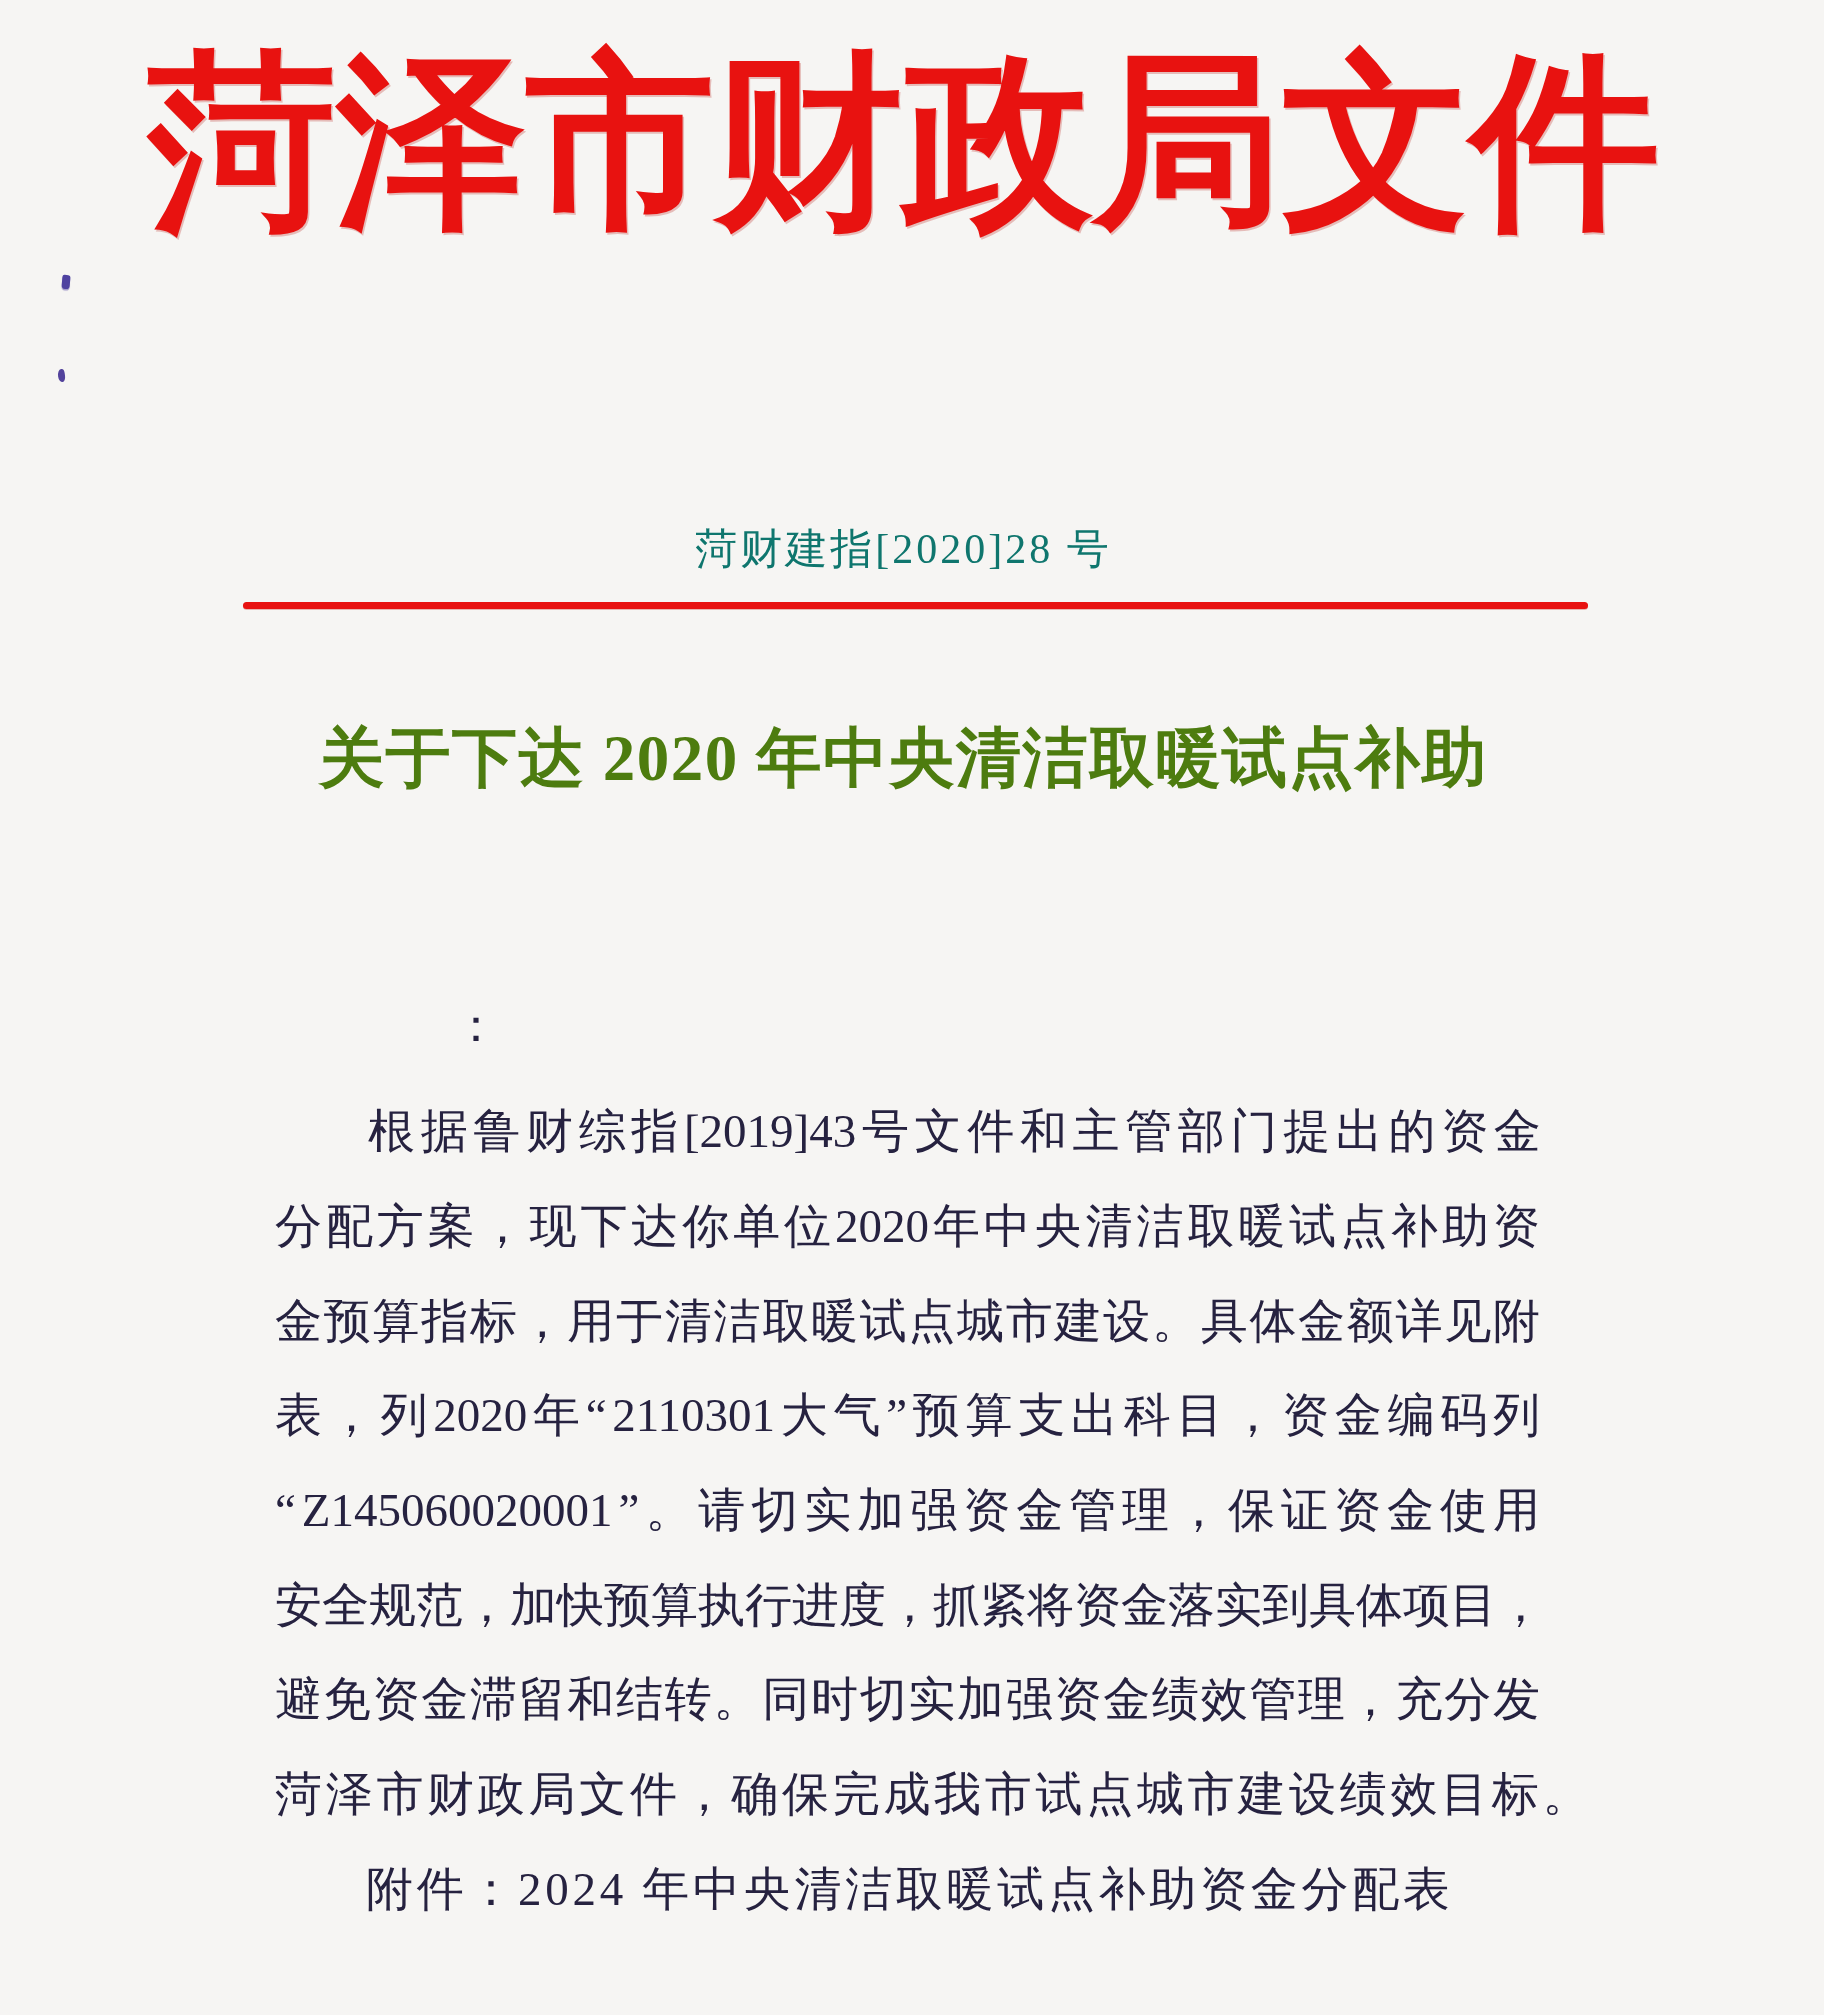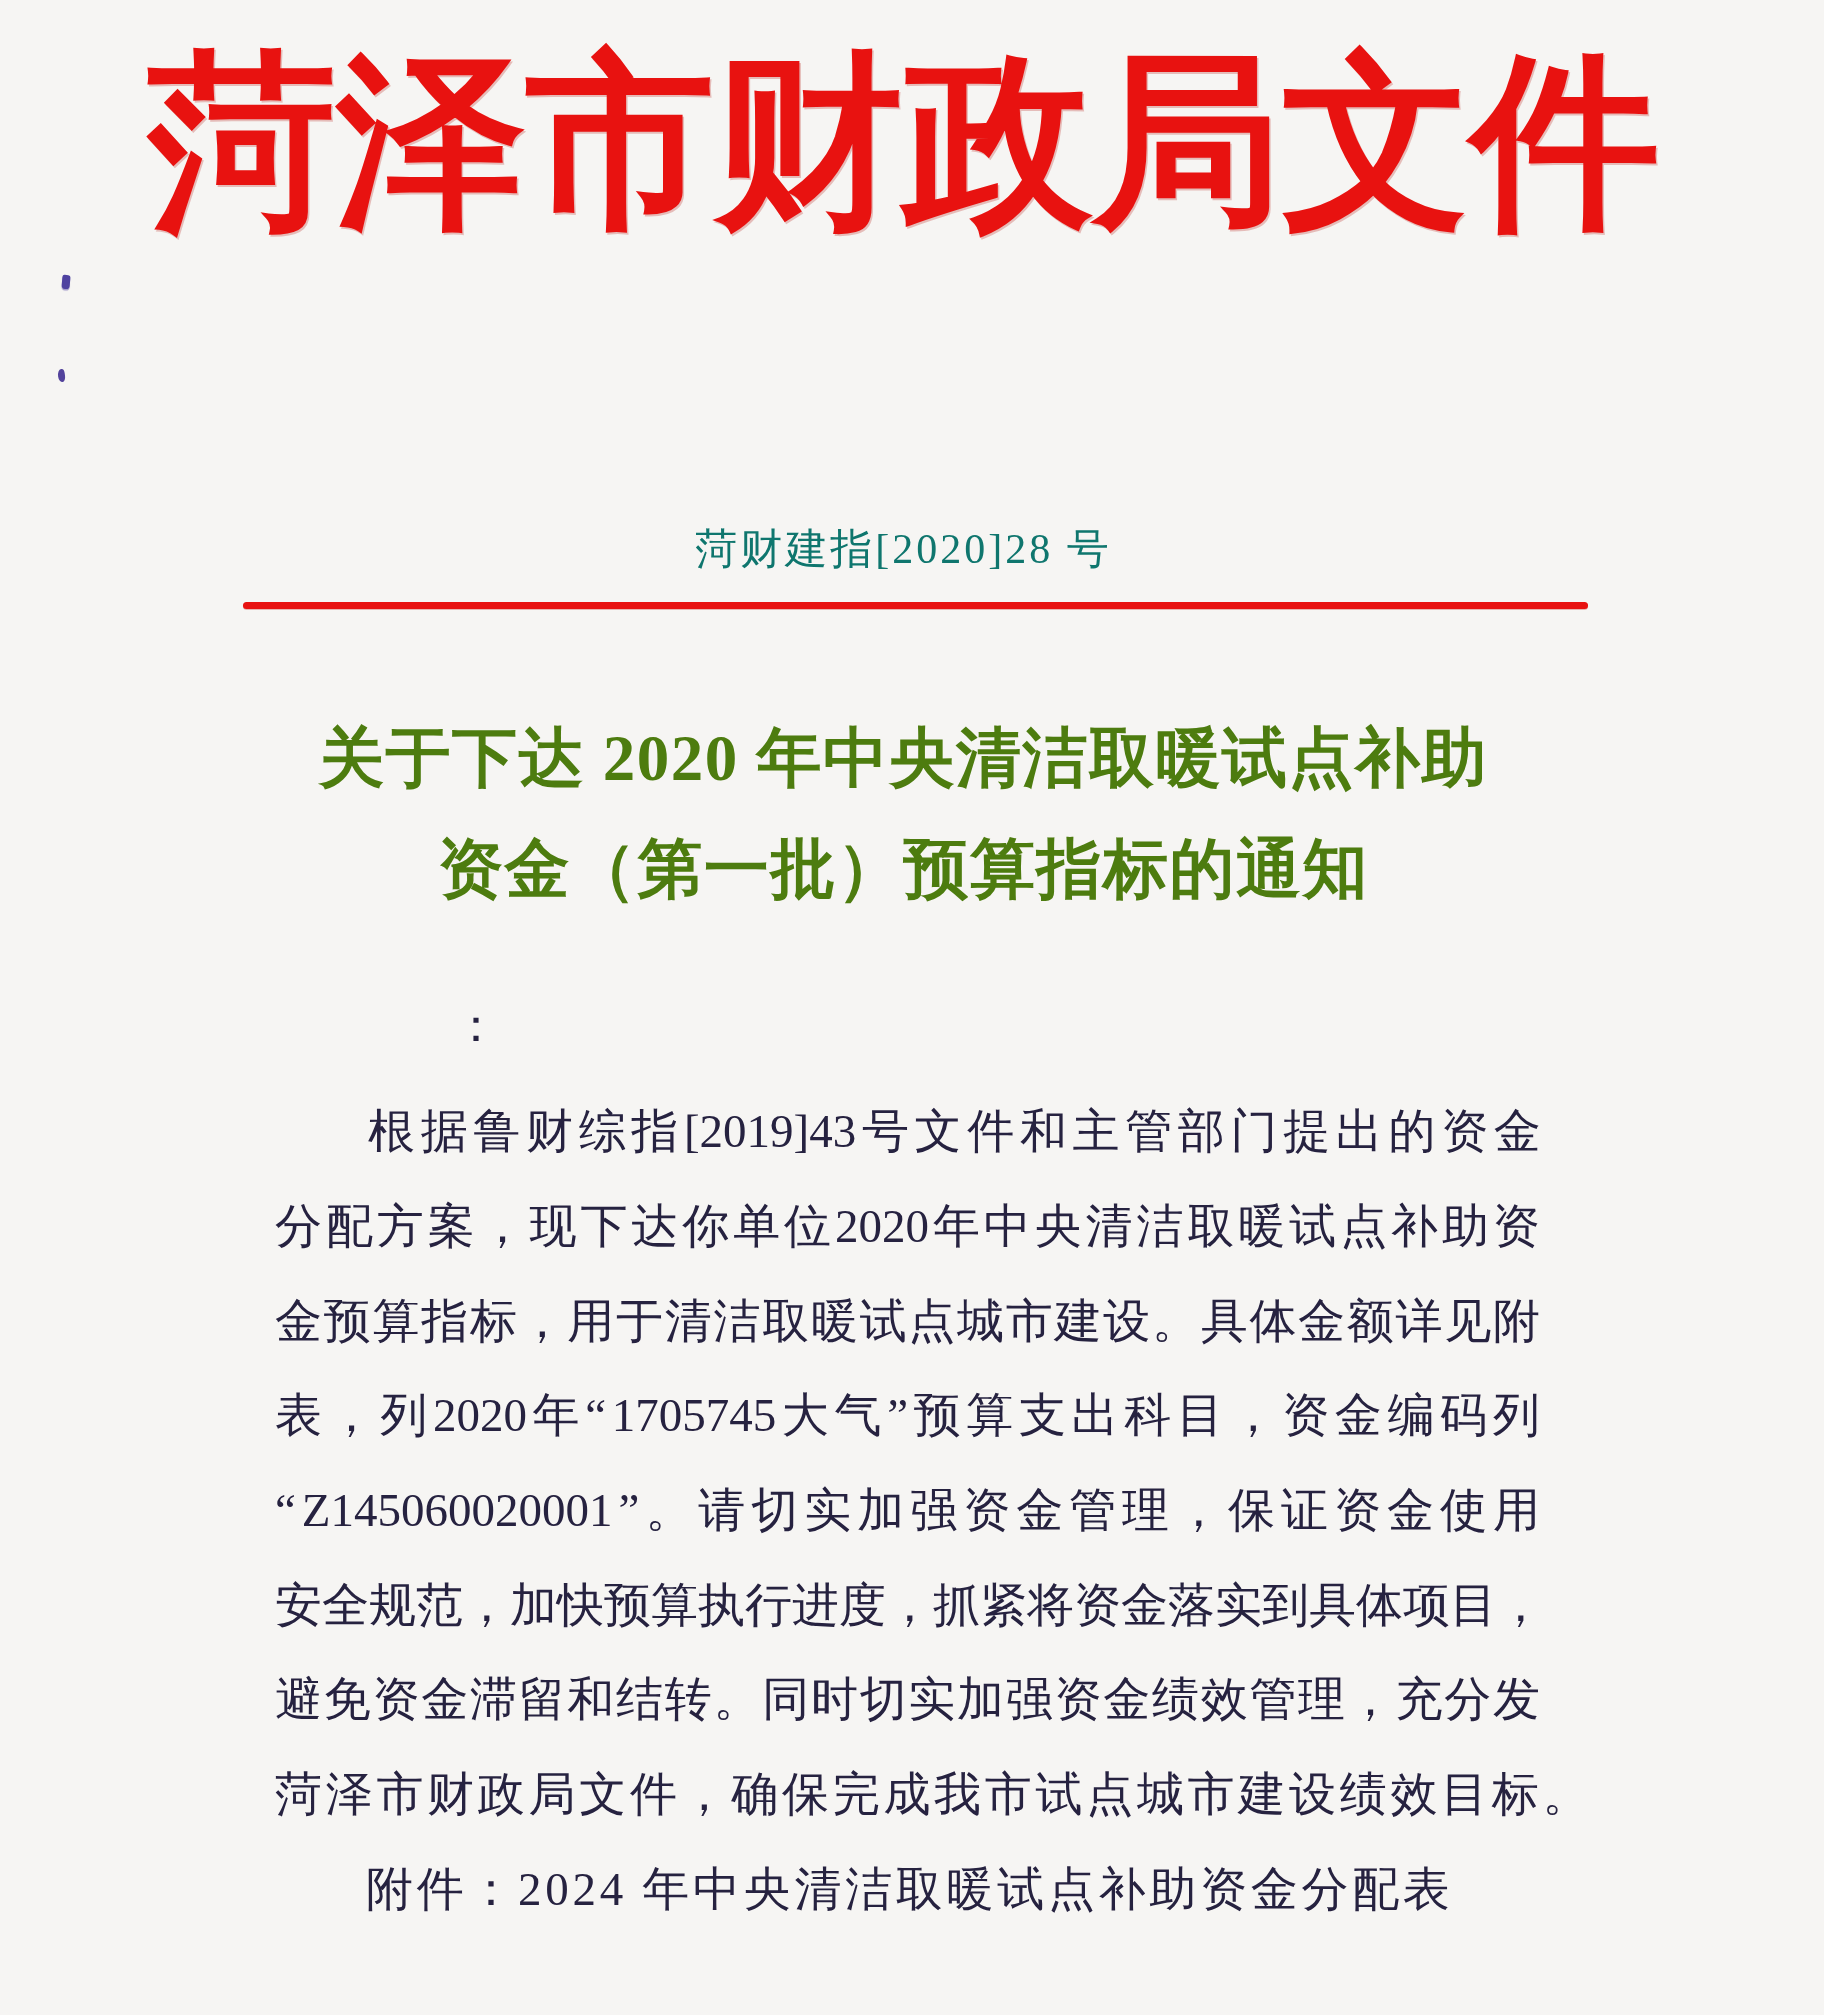--- a/index.html
+++ b/index.html
@@ -122,21 +122,20 @@
   <div class="artifact" id="artifact-2"></div>
 
   <div class="center-col" id="masthead">菏泽市财政局文件</div>
 
   <div class="center-col" id="doc-number">菏财建指[2020]28 号</div>
 
   <div id="red-rule"></div>
 
   <div class="center-col" id="doc-title">
     <div>关于下达 2020 年中央清洁取暖试点补助</div>
-    <div>资金（第一批）预算指标的通知</div>
   </div>
 
   <div id="addressee">：</div>
 
   <section>
     <div class="line just indent" style="top:1104px">
         <span>根</span>
         <span>据</span>
         <span>鲁</span>
         <span>财</span>
@@ -211,21 +210,21 @@
         <span>见</span>
         <span>附</span>
       </div>
     <div class="line just" style="top:1388px">
         <span>表</span>
         <span>，</span>
         <span>列</span>
         <span>2020</span>
         <span>年</span>
         <span>“</span>
-        <span>1705745</span>
+        <span>2110301</span>
         <span>大</span>
         <span>气</span>
         <span>”</span>
         <span>预</span>
         <span>算</span>
         <span>支</span>
         <span>出</span>
         <span>科</span>
         <span>目</span>
         <span>，</span>

